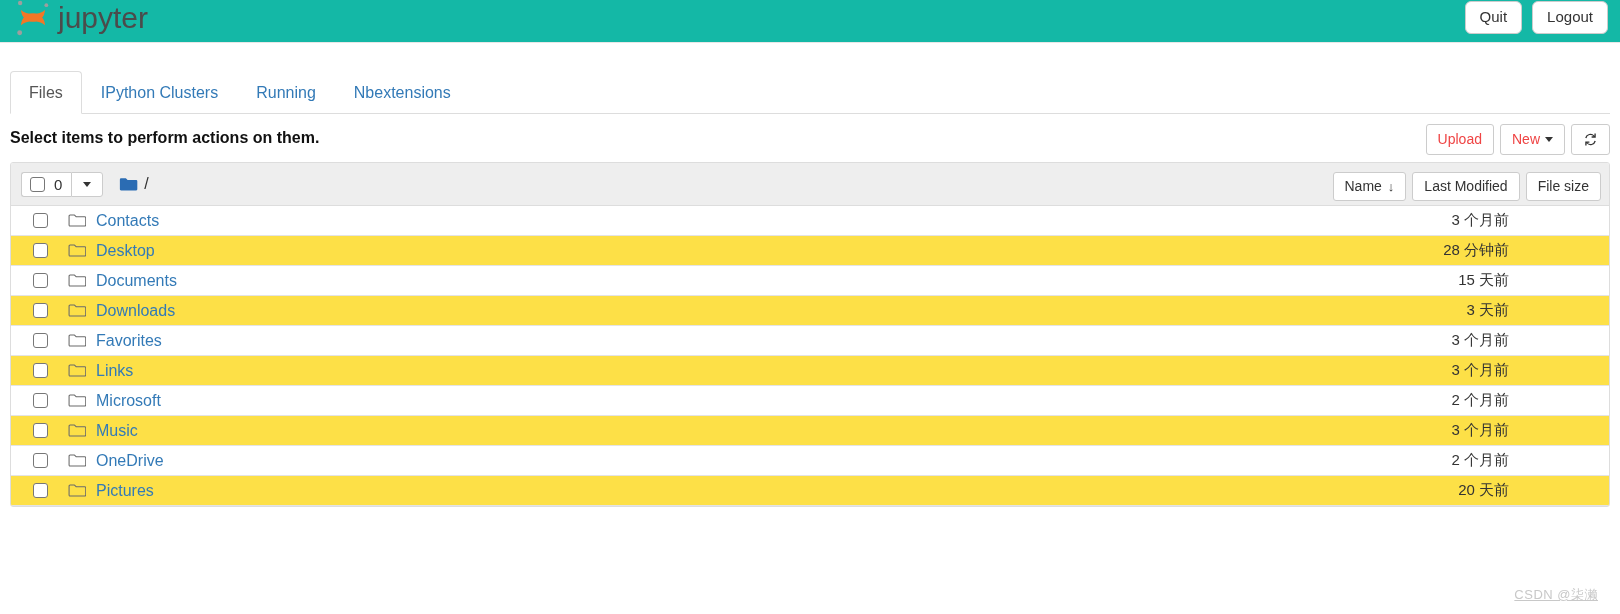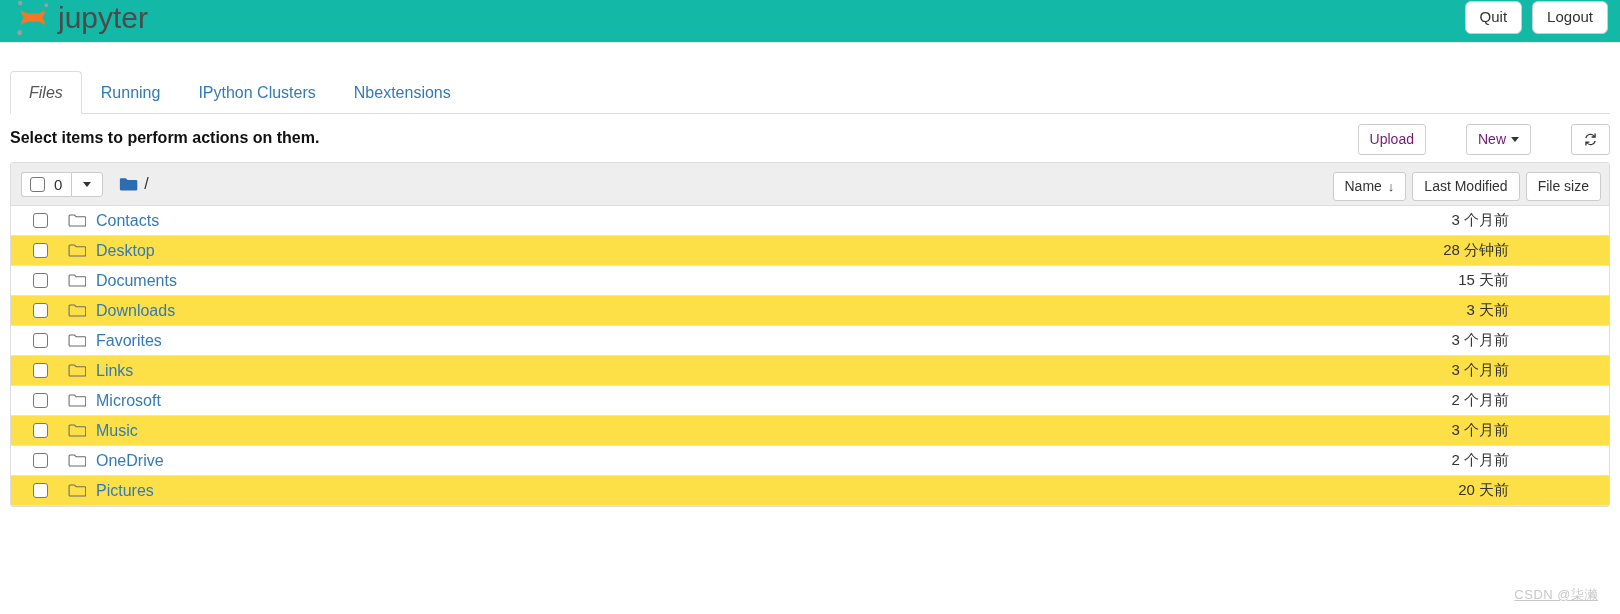--- a/index.html
+++ b/index.html
@@ -72,21 +72,20 @@
     border: 1px solid transparent;
     border-radius: 4px 4px 0 0;
     cursor: pointer;
     line-height: 1.2;
   }
   .tab.active {
     color: #555555;
     background: #ffffff;
     border-color: #dddddd #dddddd #ffffff;
     cursor: default;
-    font-style: italic;
   }
 
   
   .action-bar {
     position: relative;
     height: 48px;
     padding: 0 10px;
     display: flex;
     align-items: center;
   }
@@ -98,29 +97,28 @@
   .action-right {
     position: absolute;
     right: 10px; top: 10px;
     display: flex; gap: 6px;
     align-items: stretch;
   }
   .btn-sm {
     background: #ffffff;
     border: 1px solid #cccccc;
     border-radius: 3px;
-    color: #701a75;
+    color: #ef4444;
     font-size: 14px;
     font-family: "Liberation Sans", sans-serif;
     padding: 6px 11px;
     cursor: pointer;
     line-height: 1.2;
     display: flex; align-items: center; gap: 5px;
     white-space: nowrap;
-    margin-left: 34px;
   }
   .caret {
     display: inline-block;
     width: 0; height: 0;
     border-left: 4px solid transparent;
     border-right: 4px solid transparent;
     border-top: 5px solid #333333;
   }
   .icon-refresh { width: 15px; height: 15px; display: block; }
 
@@ -269,22 +267,22 @@
   </div>
   <div class="header-buttons">
     <button class="btn">Quit</button>
     <button class="btn">Logout</button>
   </div>
 </div>
 
 <div class="tabs-wrap">
   <ul class="tabs">
     <li class="tab active">Files</li>
+    <li class="tab">IPython Clusters</li>
     <li class="tab">Running</li>
-    <li class="tab">IPython Clusters</li>
     <li class="tab">Nbextensions</li>
   </ul>
 </div>
 
 <div class="action-bar">
   <span class="action-note">Select items to perform actions on them.</span>
   <div class="action-right">
     <button class="btn-sm">Upload</button>
     <button class="btn-sm">
       <span>New</span>

